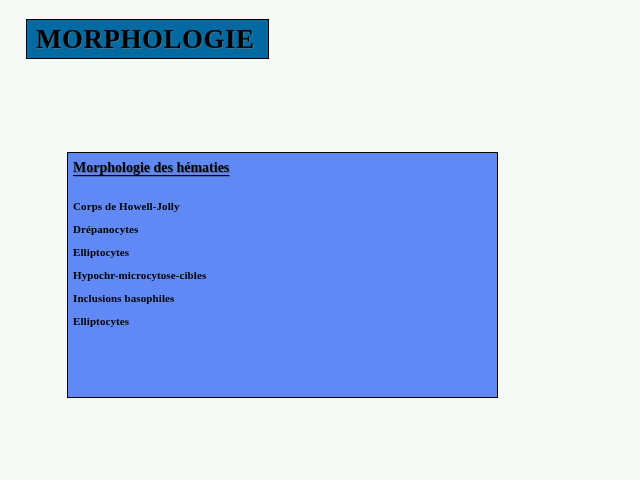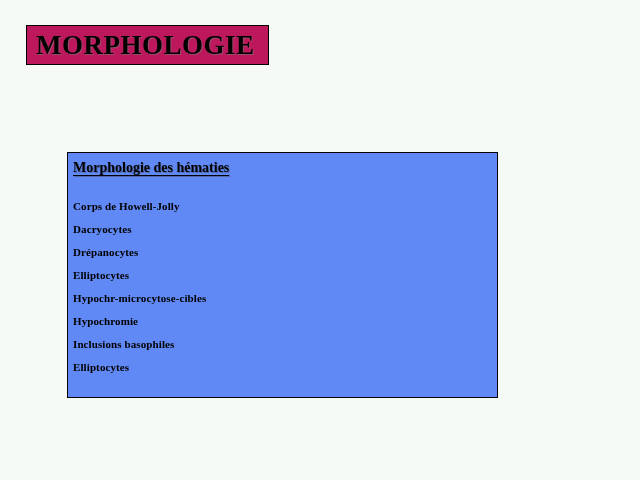--- a/index.html
+++ b/index.html
@@ -12,24 +12,24 @@
     background: #f5faf6;
     font-family: "Liberation Serif", "DejaVu Serif", serif;
     overflow: hidden;
     position: relative;
   }
 
   
   #slide-title-box {
     position: absolute;
     left: 26px;
-    top: 25px;
+    top: 19px;
     width: 243px;
     height: 40px;
-    background: #be185d;
+    background: #0369a1;
     border: 1px solid #000000;
     box-sizing: border-box;
     display: flex;
     align-items: center;
   }
   #slide-title-text {
     font-family: "Liberation Serif", "DejaVu Serif", serif;
     font-size: 27px;
     font-weight: bold;
     color: #000000;
@@ -89,23 +89,21 @@
 <div id="slide-title-box">
   <span id="slide-title-text">MORPHOLOGIE</span>
 </div>
 
 <div id="content-panel">
 
   <div id="panel-heading">Morphologie des hématies</div>
 
   <div class="list-column" id="column-left">
     <div class="list-item">Corps de Howell-Jolly</div>
-    <div class="list-item">Dacryocytes</div>
     <div class="list-item">Drépanocytes</div>
     <div class="list-item">Elliptocytes</div>
     <div class="list-item">Hypochr-microcytose-cibles</div>
-    <div class="list-item">Hypochromie</div>
     <div class="list-item">Inclusions basophiles</div>
     <div class="list-item">Elliptocytes</div>
   </div>
 
 
 </div>
 
 </body></html>

